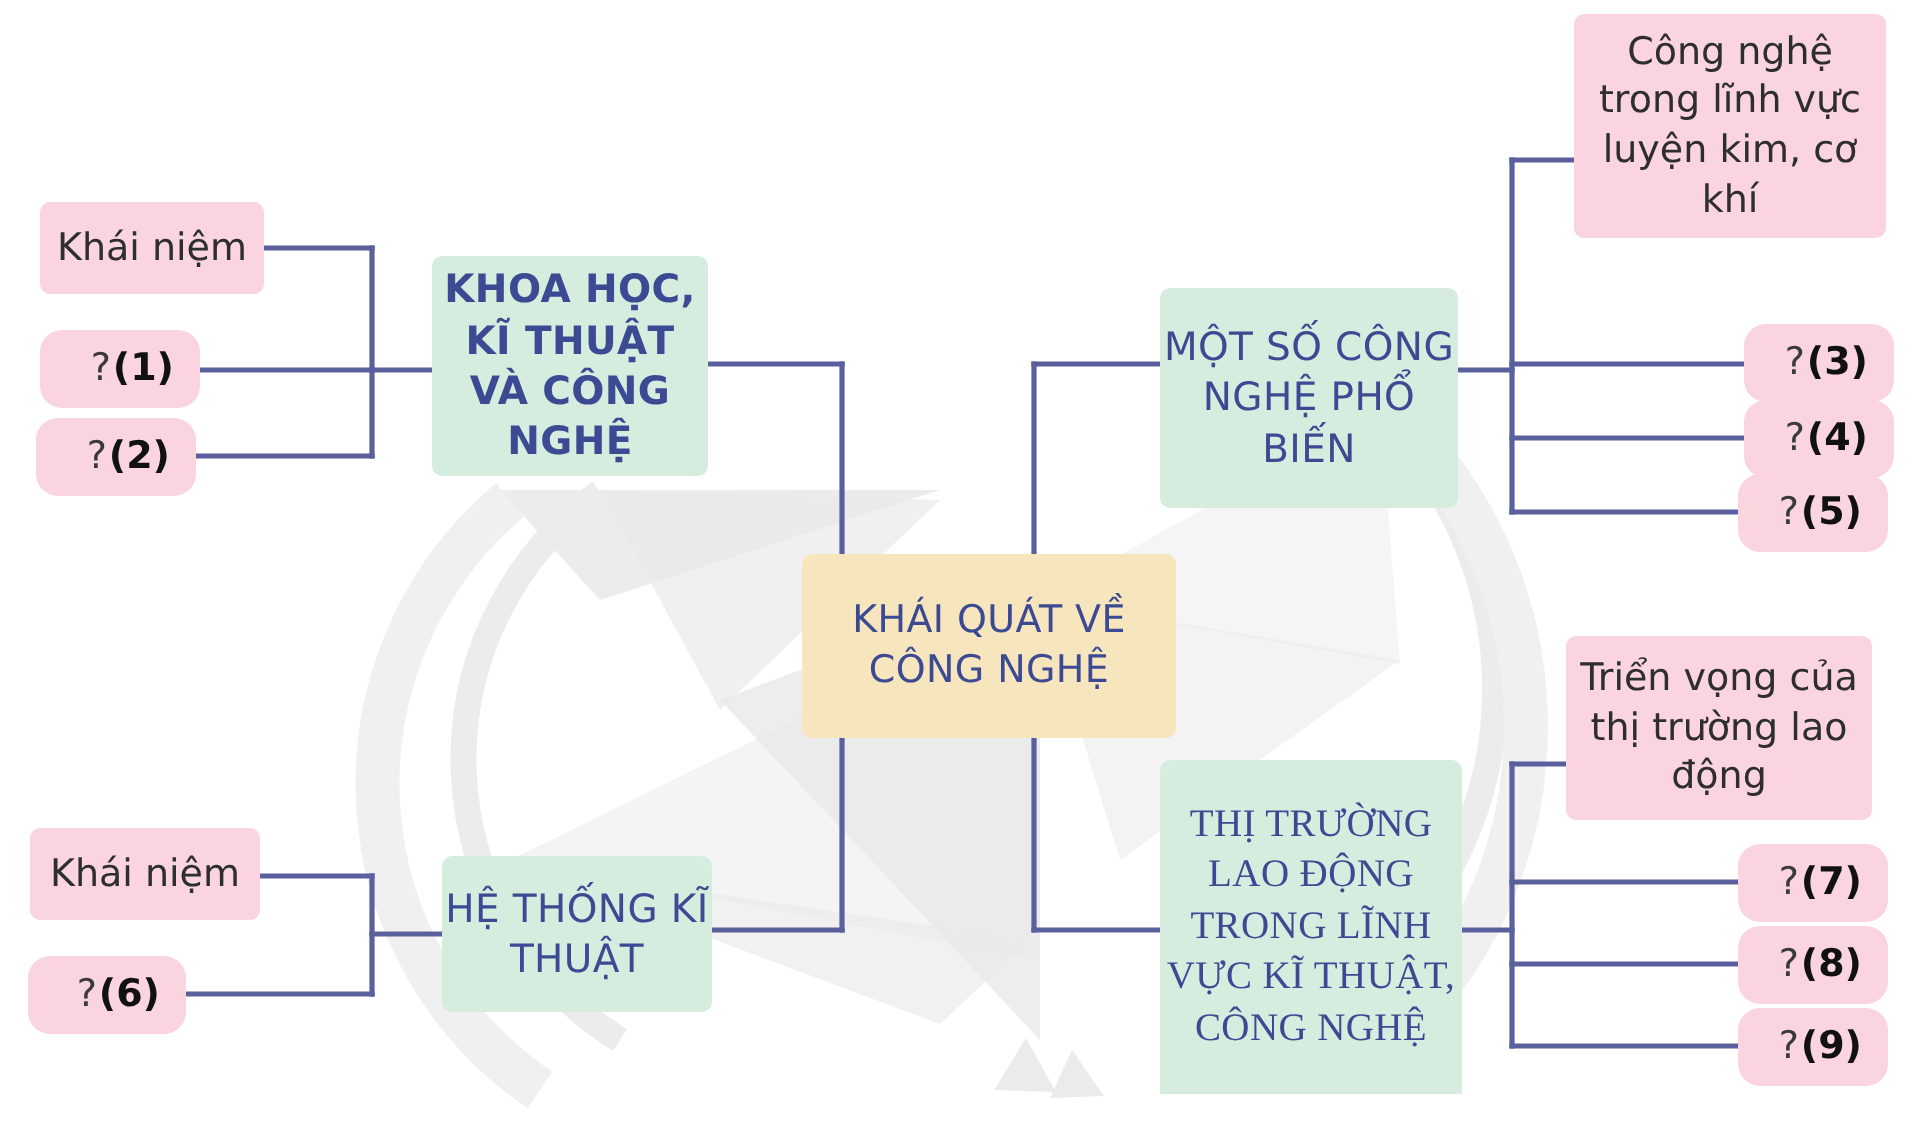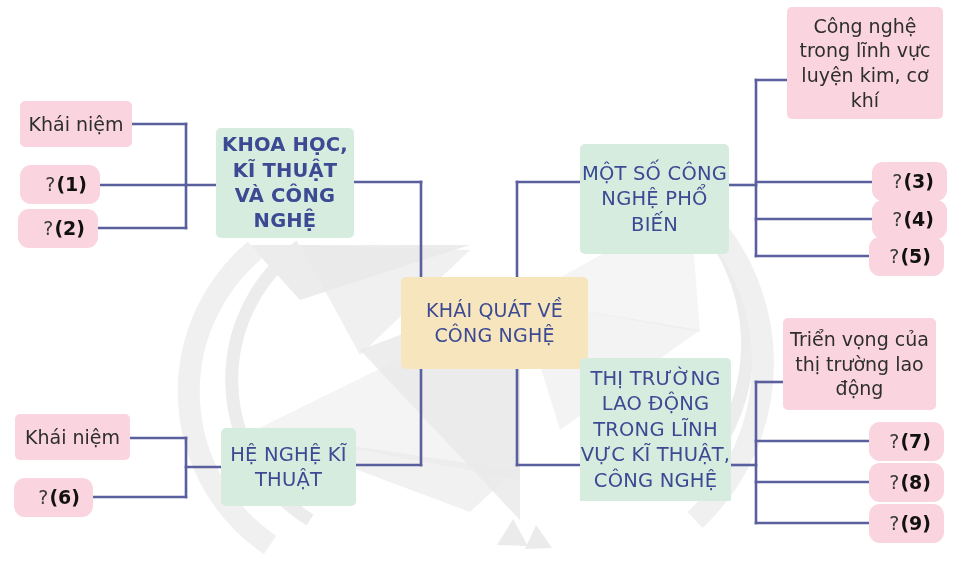--- a/index.html
+++ b/index.html
@@ -180,33 +180,33 @@
     <span class="qmark">?</span>
       <span>(4)</span>
   </div>
 
   <div class="node node-pink-q" style="left:869px; top:237px; width:75px; height:39px;">
     <span class="qmark">?</span>
       <span>(5)</span>
   </div>
 
   <div class="node node-green" style="left:221px; top:428px; width:135px; height:78px;">
-    <span>HỆ NGHỆ KĨ THUẬT</span>
+    <span>HỆ THỐNG KĨ THUẬT</span>
   </div>
 
   <div class="node node-pink" style="left:15px; top:414px; width:115px; height:46px;">
     <span>Khái niệm</span>
   </div>
 
   <div class="node node-pink-q" style="left:14px; top:478px; width:79px; height:39px;">
     <span class="qmark">?</span>
       <span>(6)</span>
   </div>
 
-  <div class="node node-green" style="left:580px; top:358px; width:151px; height:143px; border-bottom-left-radius:0; border-bottom-right-radius:0;">
+  <div class="node node-green" style="left:580px; top:380px; width:151px; height:167px; border-bottom-left-radius:0; border-bottom-right-radius:0;font-family:Liberation Serif, serif;">
     <span>THỊ TRƯỜNG LAO ĐỘNG TRONG LĨNH VỰC KĨ THUẬT, CÔNG NGHỆ</span>
   </div>
 
   <div class="node node-pink" style="left:783px; top:318px; width:153px; height:92px;">
     <span>Triển vọng của thị trường lao động</span>
   </div>
 
   <div class="node node-pink-q" style="left:869px; top:422px; width:75px; height:39px;">
     <span class="qmark">?</span>
       <span>(7)</span>

